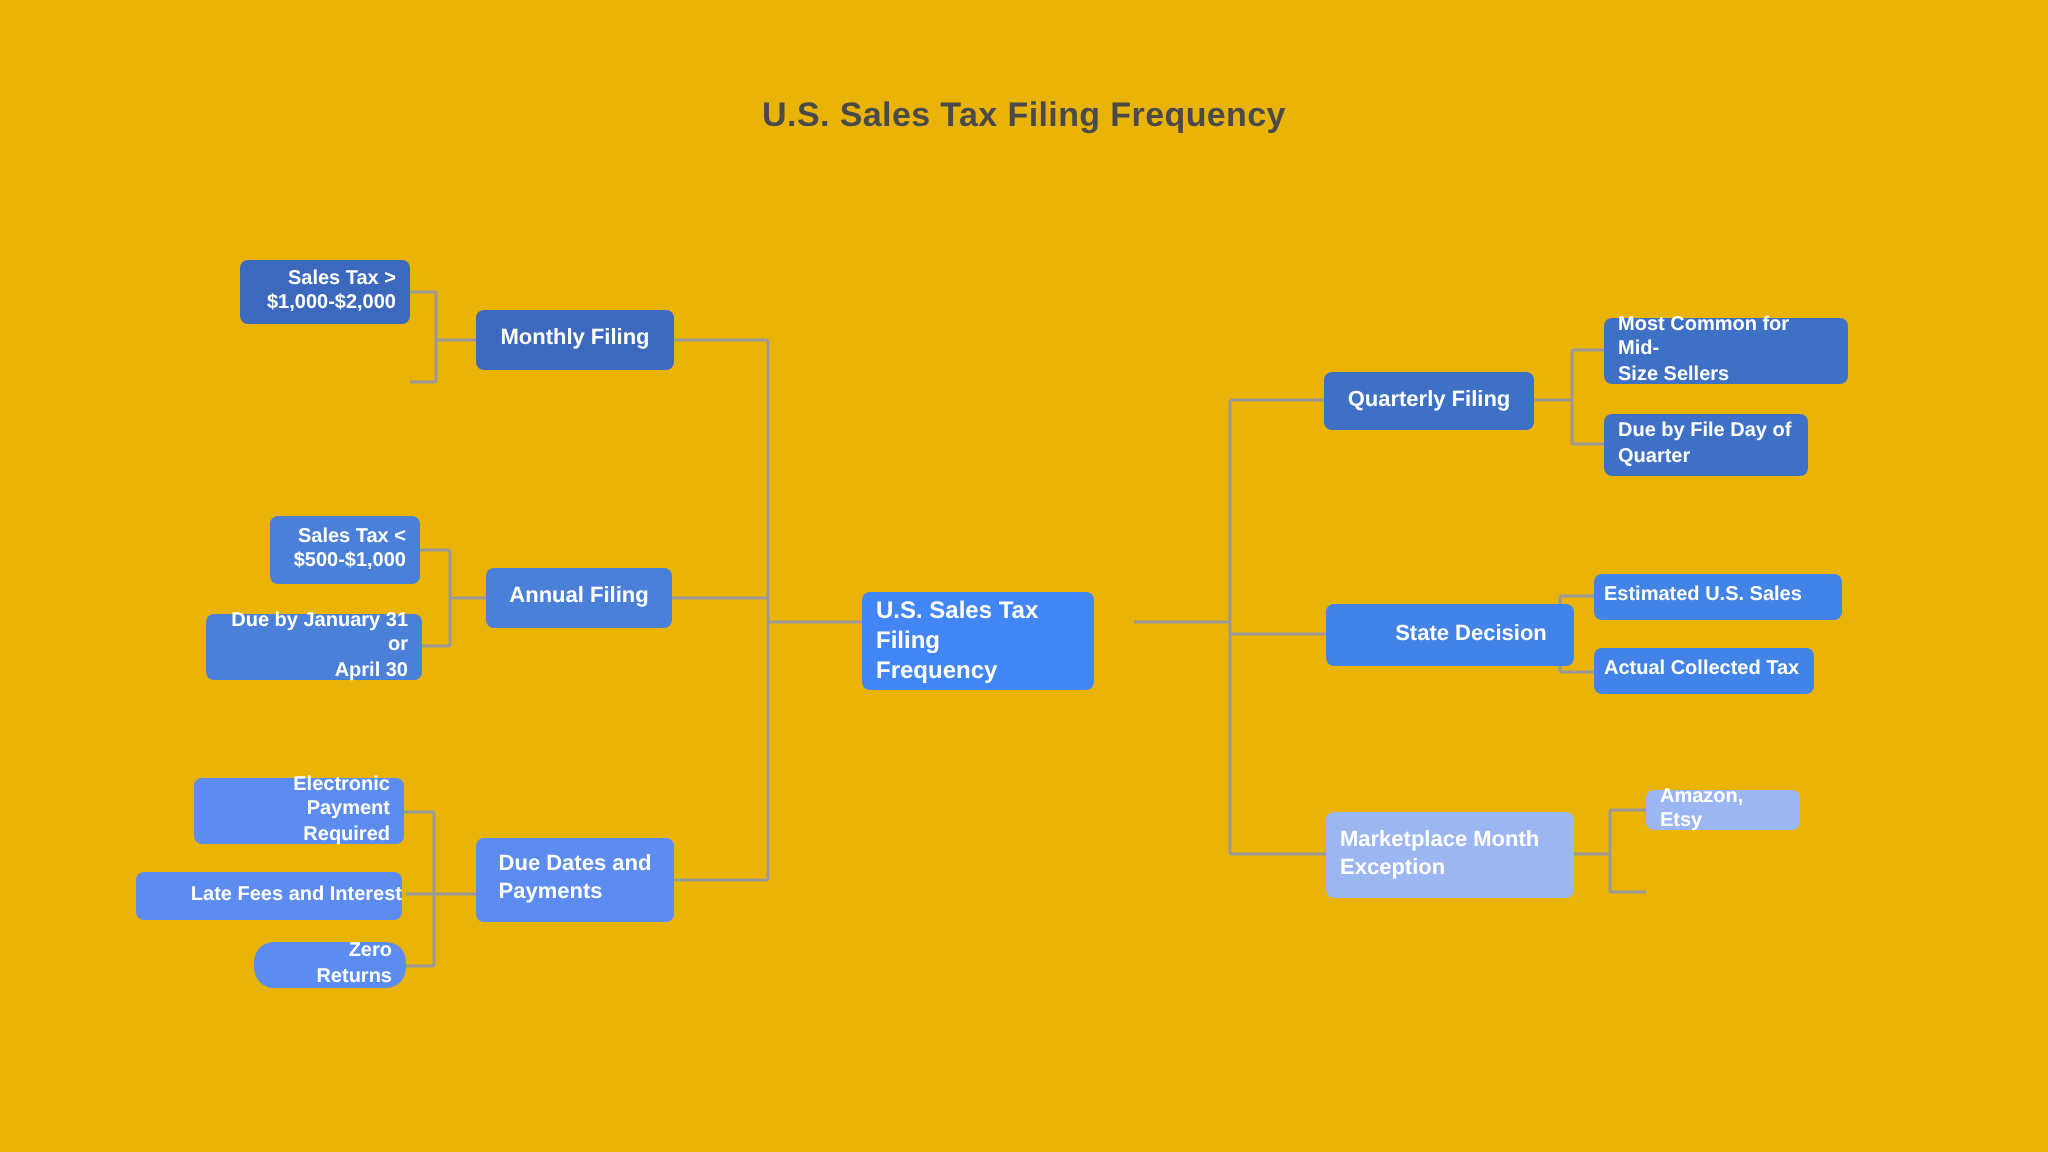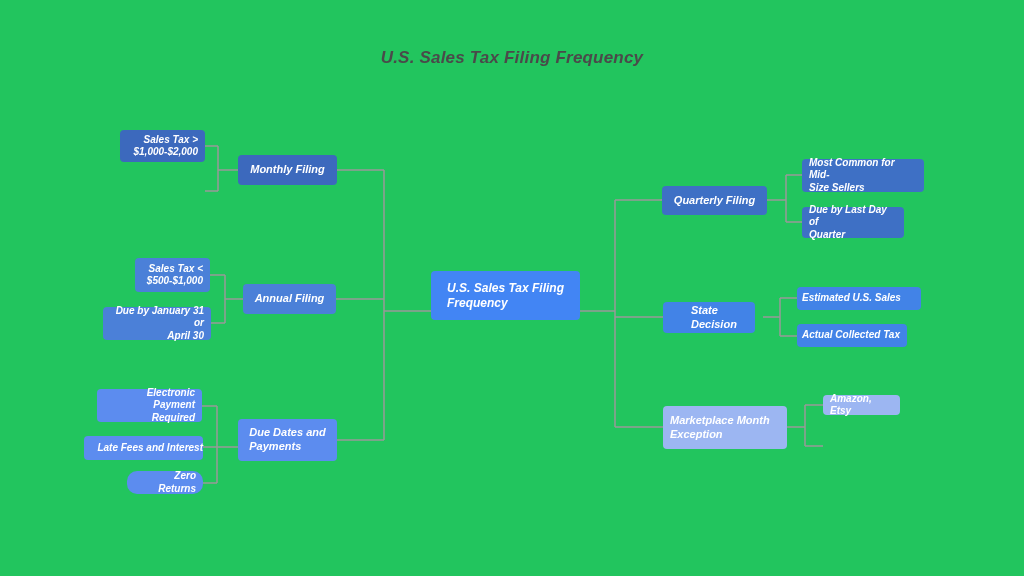--- a/index.html
+++ b/index.html
@@ -4,23 +4,22 @@
 <style>
   html, body { margin: 0; padding: 0; }
   body {
     font-family: "Liberation Sans", sans-serif;
     background: #ffffff;
   }
   .canvas {
     position: relative;
     width: 1024px;
     height: 576px;
-    background: #22c55e;
+    background: #eab308;
     overflow: hidden;
-    font-style: italic;
   }
   .diagram-title {
     position: absolute;
     left: 0;
     top: 48px;
     width: 1024px;
     text-align: center;
     font-size: 17px;
     font-weight: bold;
     color: var(--title_text, #4a4a4a);
@@ -82,49 +81,49 @@
 
     <path d="M567 311 H615 M615 200 V427 M615 200 H662 M615 317 H663 M615 427 H663"></path>
 
     <path d="M767 200 H786 M786 175 V222 M786 175 H802 M786 222 H802"></path>
 
     <path d="M763 317 H780 M780 298 V336 M780 298 H797 M780 336 H797"></path>
 
     <path d="M787 427 H805 M805 405 V446 M805 405 H823 M805 446 H823"></path>
   </svg>
 
-  <div class="node center-node align-center c-center" style="left:431px; top:271px; width:149px; height:49px;">U.S. Sales Tax Filing
+  <div class="node center-node align-center c-center" style="left:431px; top:296px; width:116px; height:49px;">U.S. Sales Tax Filing
 Frequency</div>
 
   <div class="node parent align-center c-monthly" style="left:238px; top:155px; width:99px; height:30px;">Monthly Filing</div>
   <div class="node parent align-center c-annual" style="left:243px; top:284px; width:93px; height:30px;">Annual Filing</div>
   <div class="node parent align-center c-duedates" style="left:238px; top:419px; width:99px; height:42px;">Due Dates and
 Payments</div>
 
   <div class="node leaf align-right c-monthly" style="left:120px; top:130px; width:85px; height:32px;">Sales Tax &gt;
 $1,000-$2,000</div>
 
   <div class="node leaf align-right c-annual" style="left:135px; top:258px; width:75px; height:34px;">Sales Tax &lt;
 $500-$1,000</div>
   <div class="node leaf align-right c-annual" style="left:103px; top:307px; width:108px; height:33px;">Due by January 31 or
 April 30</div>
 
   <div class="node leaf align-right c-duedates" style="left:97px; top:389px; width:105px; height:33px;">Electronic Payment
 Required</div>
-  <div class="node leaf align-right c-duedates" style="left:84px; top:436px; width:119px; height:24px; padding:3px 0;">Late Fees and Interest</div>
+  <div class="node leaf align-right c-duedates" style="left:68px; top:436px; width:133px; height:24px; padding:3px 0;">Late Fees and Interest</div>
   <div class="node leaf align-right c-duedates" style="left:127px; top:471px; width:76px; height:23px;border-radius:10px;">Zero Returns</div>
 
   <div class="node parent align-center c-quarterly" style="left:662px; top:186px; width:105px; height:29px;">Quarterly Filing</div>
-  <div class="node parent align-center c-state" style="left:663px; top:302px; width:92px; height:31px;padding-left:28px;">State Decision</div>
+  <div class="node parent align-center c-state" style="left:663px; top:302px; width:124px; height:31px;padding-left:28px;">State Decision</div>
   <div class="node parent align-left c-marketplace" style="left:663px; top:406px; width:124px; height:43px;">Marketplace Month
 Exception</div>
 
   <div class="node leaf align-left c-quarterly" style="left:802px; top:159px; width:122px; height:33px;">Most Common for Mid-
 Size Sellers</div>
-  <div class="node leaf align-left c-quarterly" style="left:802px; top:207px; width:102px; height:31px;">Due by Last Day of
+  <div class="node leaf align-left c-quarterly" style="left:802px; top:207px; width:102px; height:31px;">Due by File Day of
 Quarter</div>
 
   <div class="node leaf align-left c-state" style="left:797px; top:287px; width:124px; height:23px; padding:3px 5px;">Estimated U.S. Sales</div>
   <div class="node leaf align-left c-state" style="left:797px; top:324px; width:110px; height:23px; padding:3px 5px;">Actual Collected Tax</div>
 
   <div class="node leaf align-left c-marketplace" style="left:823px; top:395px; width:77px; height:20px;">Amazon, Etsy</div>
 
 </div>
 
 </body></html>

